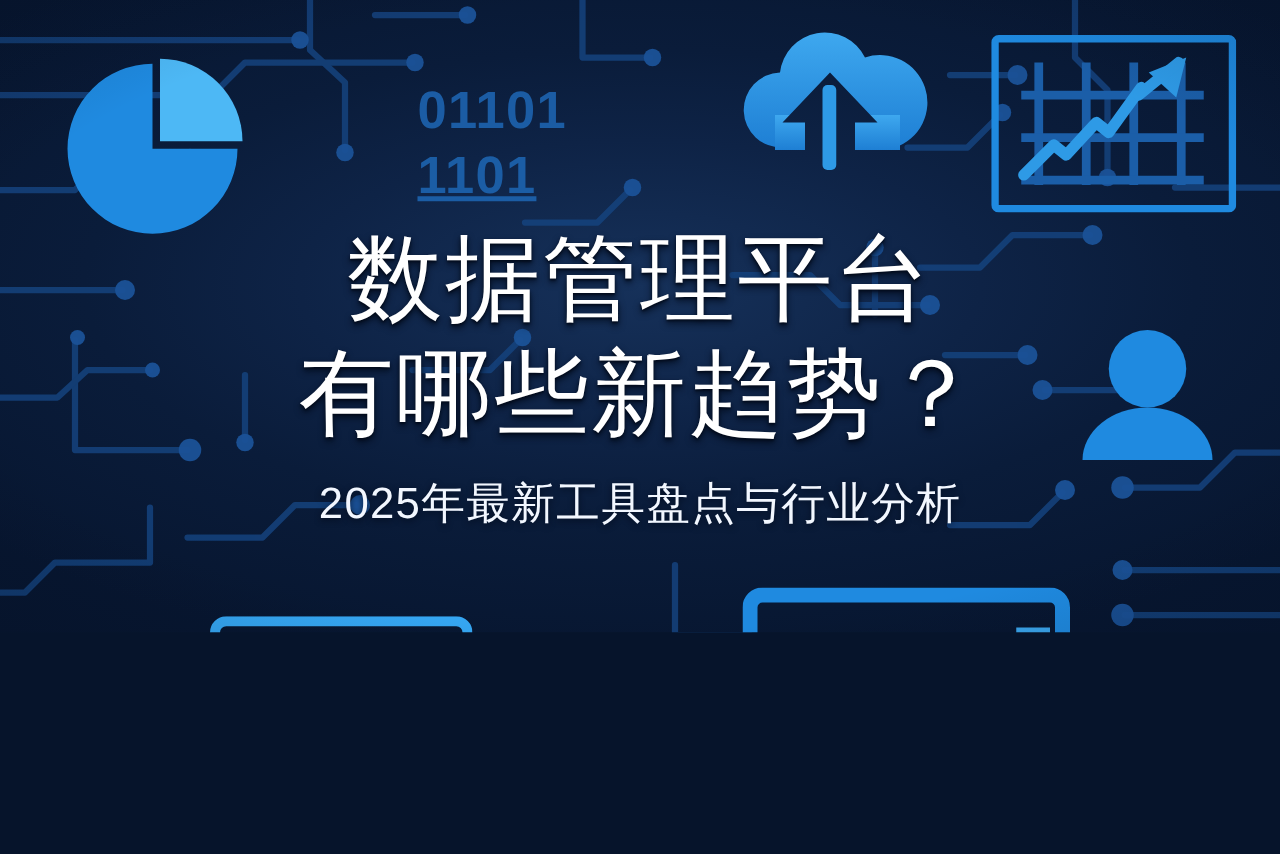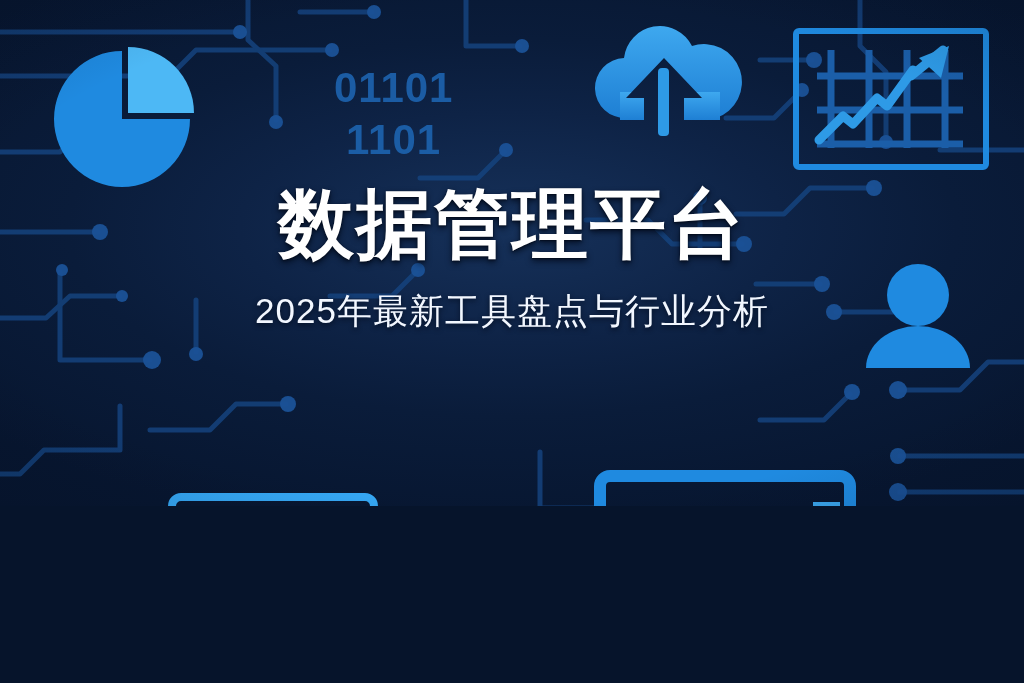--- a/index.html
+++ b/index.html
@@ -22,21 +22,21 @@
   svg{display:block;}
 
   
   #title-block{
     position:absolute;left:0;right:0;top:178px;
     text-align:center;
     z-index:40;
   }
   .title-line{
     font-family:"Liberation Sans","DejaVu Sans",sans-serif;
-    font-weight:bold;
+    font-weight:normal;
     font-size:76px;
     line-height:92px;
     letter-spacing:2px;
     color:#ffffff;
     text-shadow:0 3px 6px rgba(2,10,26,0.85), 0 1px 2px rgba(2,10,26,0.9);
     white-space:nowrap;
   }
   #subtitle{
     margin-top:20px;
     font-size:35px;
@@ -54,21 +54,21 @@
     position:absolute;left:334px;top:62px;
     z-index:20;
     color:#1d62ad;
     font-family:"Liberation Sans","DejaVu Sans",sans-serif;
     font-size:42px;
     font-weight:bold;
     line-height:52px;
     letter-spacing:1px;
     opacity:.92;
   }
-  #binary div:nth-child(2){margin-left:12px;}
+  #binary div:nth-child(2){text-decoration:underline;}
 </style>
 </head>
 <body>
 
 <div id="canvas">
 
   <svg class="layer" width="1024" height="683" viewBox="0 0 1024 683">
     <g stroke="#15437e" stroke-width="5" fill="none" stroke-linecap="round" stroke-linejoin="round" opacity="0.85">
 
       <path d="M0 32 H238"></path>
@@ -232,17 +232,18 @@
       <rect x="133" y="66" width="27" height="74"></rect>
       <rect x="176" y="48" width="27" height="92"></rect>
       <rect x="219" y="32" width="27" height="108"></rect>
     </g>
     <path d="M104 160 L158 160 L170 184 L92 184 Z" fill="#1f8ae0"></path>
     <rect x="78" y="184" width="106" height="14" rx="7" fill="#1f8ae0"></rect>
   </svg>
 
   <div id="title-block">
     <div class="title-line">数据管理平台</div>
+    <div class="title-line">有哪些新趋势？</div>
     <div id="subtitle">2025年最新工具盘点与行业分析</div>
   </div>
 
   <div id="vignette"></div>
 </div>
 
 </body></html>

